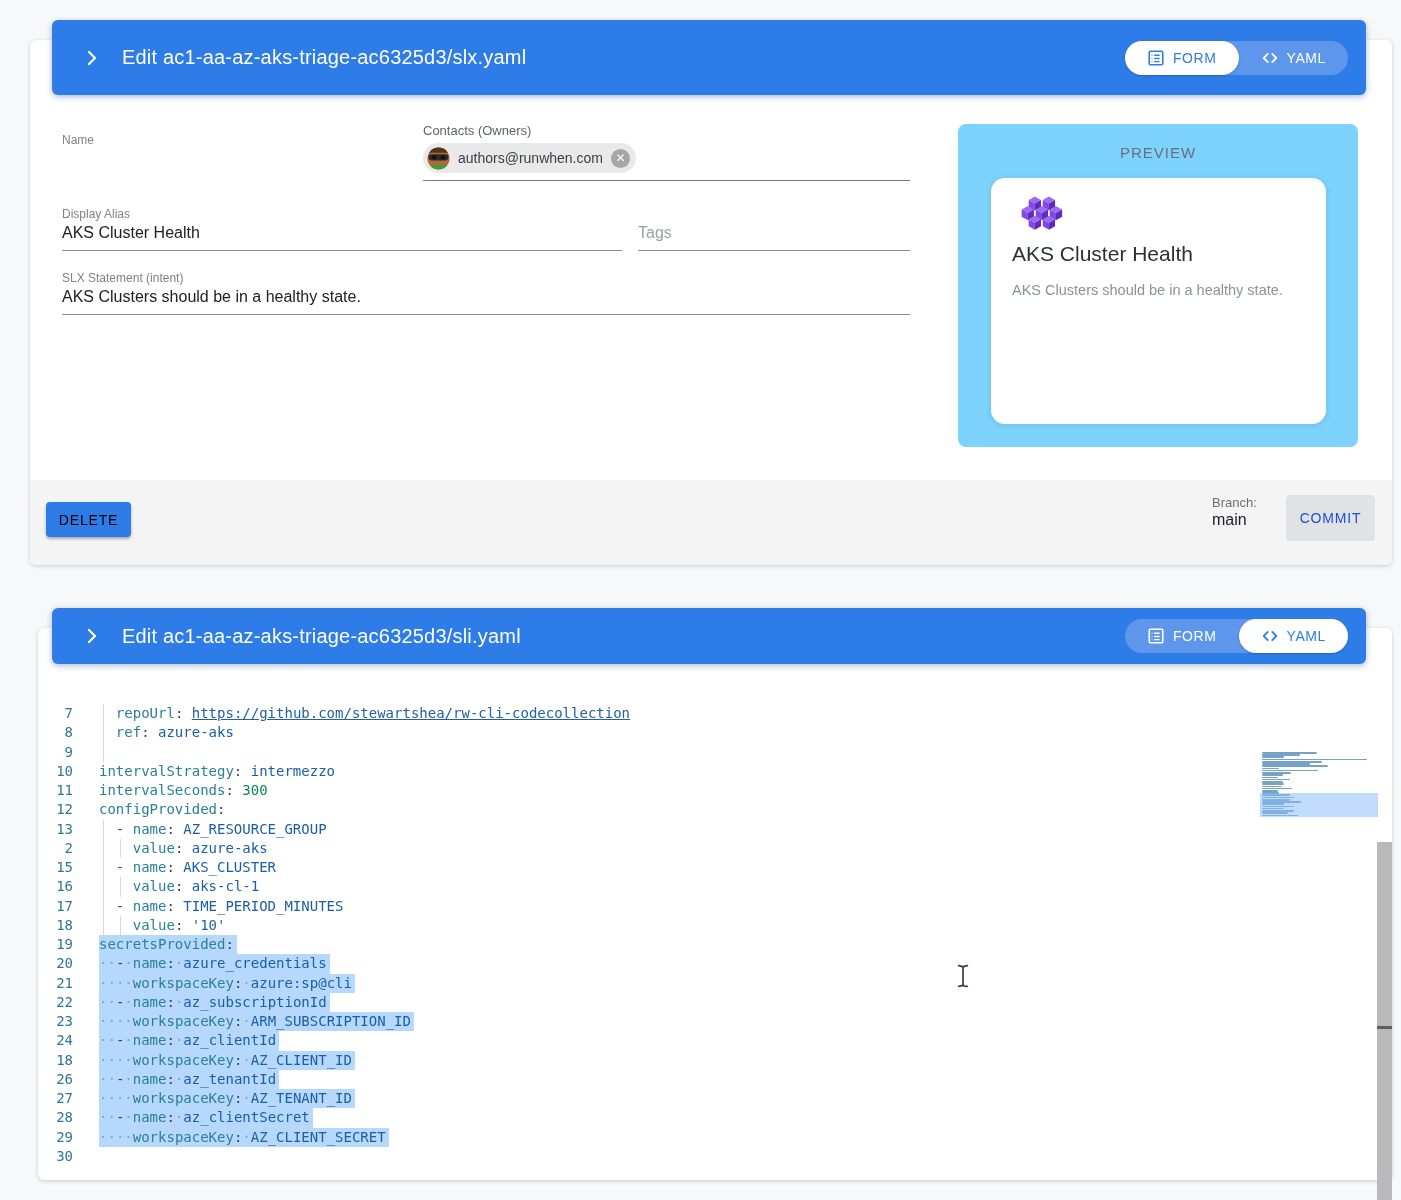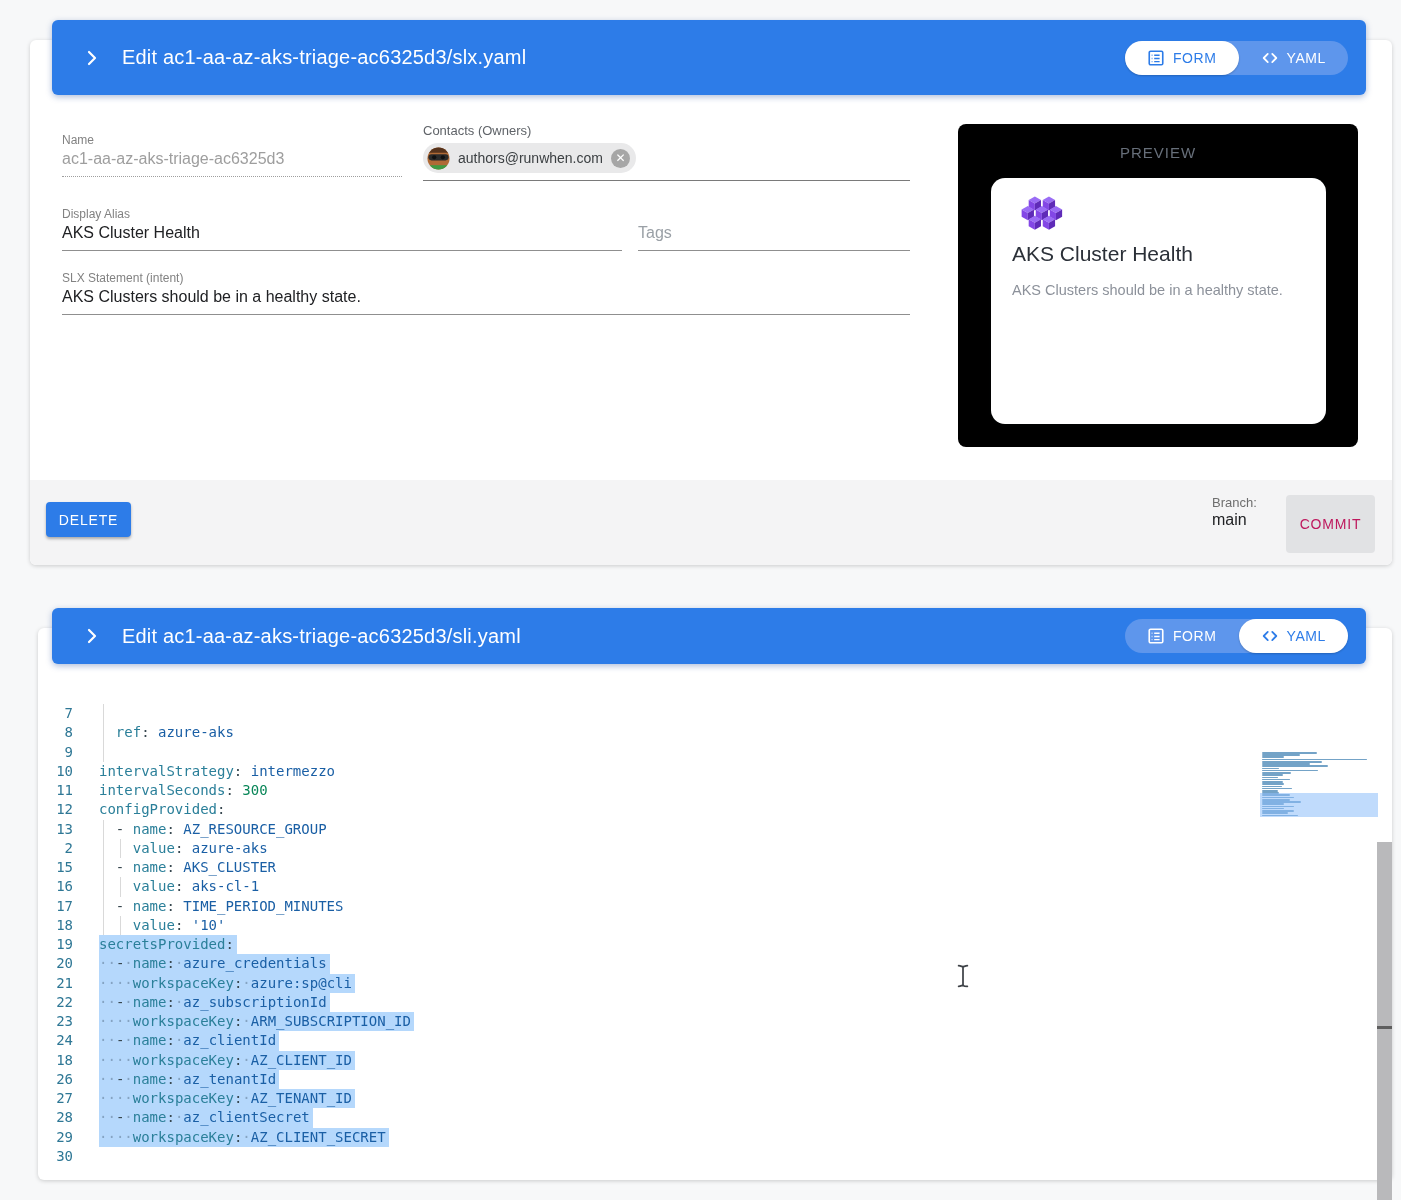--- a/index.html
+++ b/index.html
@@ -41,39 +41,39 @@
   .finput:disabled{border-bottom:1px dotted #9e9e9e;color:#9e9e9e;}
 
   #contacts-box{position:absolute;left:393px;top:100px;width:487px;height:41px;
     border-bottom:1px solid #7a7a7a;display:flex;align-items:flex-start;text-align:center;}
   .chip{height:30px;border-radius:16px;background:#e9e9ea;display:flex;align-items:center;
     padding:0 6px 0 4px;gap:8px;margin-top:3px;}
   .chip-label{font-size:14px;color:#3c4043;}
   .chip-x{width:19px;height:19px;border-radius:50%;background:#a6a6a6;color:#fff;display:flex;
     align-items:center;justify-content:center;font-size:12px;line-height:1;cursor:pointer;}
 
-  #preview{position:absolute;left:928px;top:84px;width:400px;height:323px;background:#000000;border-radius:8px;}
+  #preview{position:absolute;left:928px;top:84px;width:400px;height:323px;background:#7dd3fc;border-radius:8px;}
   #preview-heading{position:absolute;top:20px;left:0;right:0;text-align:center;font-size:15px;
     color:#676f7a;letter-spacing:1px;}
   #preview-card{position:absolute;left:33px;top:54px;width:335px;height:246px;background:#fff;
     border-radius:14px;box-shadow:0 1px 6px rgba(25,28,33,.13);}
   #preview-icon{position:absolute;left:28px;top:16px;}
   #preview-title{position:absolute;left:21px;top:64px;font-size:21px;color:#2b3038;}
   #preview-desc{position:absolute;left:21px;top:102px;right:18px;font-size:14.5px;color:#8c919a;line-height:1.4;}
 
   #footer1{position:absolute;left:0;top:440px;width:100%;height:85px;background:#f4f4f5;
     border-radius:0 0 6px 6px;}
   .btn{border:none;border-radius:4px;font-family:inherit;font-size:14px;font-weight:500;
     letter-spacing:.8px;cursor:pointer;}
   #delete-btn{position:absolute;left:16px;top:22px;width:85px;height:35px;background:var(--blue);
-    color:#ffffff;box-shadow:0 2px 3px rgba(0,0,0,.3);}
+    color:#000000;box-shadow:0 2px 3px rgba(0,0,0,.3);}
   #branch-label{position:absolute;left:1182px;top:15px;font-size:13px;color:#6e6e6e;}
   #branch-value{position:absolute;left:1182px;top:31px;font-size:16px;color:#202124;}
-  #commit-btn{position:absolute;left:1256px;top:15px;width:89px;height:58px;background:#e1e2e4;
-    color:#be185d;cursor:default;}
+  #commit-btn{position:absolute;left:1256px;top:15px;width:89px;height:46px;background:#e1e2e4;
+    color:#1d4ed8;cursor:default;}
 
   
   #editor{position:absolute;left:0;top:52px;right:0;bottom:0;}
   .ed-line{position:absolute;left:0;width:100%;height:20px;font-family:"DejaVu Sans Mono",monospace;
     font-size:14px;line-height:19.25px;}
   .ed-ln{position:absolute;left:0;width:35px;text-align:right;color:var(--lnColor);}
   .ed-code{position:absolute;left:61px;white-space:pre;color:#333;}
   .ed-line.sel .ed-code{background:var(--selBg);padding-right:3px;}
   .tk-key{color:var(--keyColor);}
   .tk-val{color:var(--valColor);}
@@ -94,21 +94,20 @@
   #mouse-cursor{position:absolute;left:918px;top:336px;z-index:9;}
 </style>
 </head>
 <body>
 
 <div id="app">
 
   <div id="card1" class="card">
 
     <label class="flabel" style="left:32px;top:93px;">Name</label>
-    <input class="finput" style="left: 32px; top: 110px; width: 340px;" disabled="" value="ac1-aa-az-aks-triage-ac6325d3">
 
     <label class="flabel dark" style="left:393px;top:83px;">Contacts (Owners)</label>
     <div id="contacts-box">
       <div class="chip">
         <span style="display:flex;">
           <svg width="23" height="23" viewBox="0 0 24 24">
             <defs>
                 <clipPath id="avclip">
                   <circle cx="12" cy="12" r="11.5"></circle>
                 </clipPath>
@@ -198,20 +197,21 @@
       </div>
     </div>
   </div>
 
   <div id="card2" class="card">
     <div id="editor">
       <div id="editor-lines">
           <div class="ed-line" style="top: 24px;">
             <span class="ed-ln">7</span>
             <i class="iguide" style="left: 65px;"></i>
+            <span class="ed-code"><span class="tk-ws">  </span><span class="tk-key">repoUrl</span><span class="tk-pn">: </span><span class="tk-url">https://github.com/stewartshea/rw-cli-codecollection</span></span>
           </div>
           <div class="ed-line" style="top: 43.25px;">
             <span class="ed-ln">8</span>
             <i class="iguide" style="left: 65px;"></i>
             <span class="ed-code"><span class="tk-ws">  </span><span class="tk-key">ref</span><span class="tk-pn">: </span><span class="tk-val">azure-aks</span></span>
           </div>
           <div class="ed-line" style="top: 62.5px;">
             <span class="ed-ln">9</span>
             <i class="iguide" style="left: 65px;"></i>
           </div>

